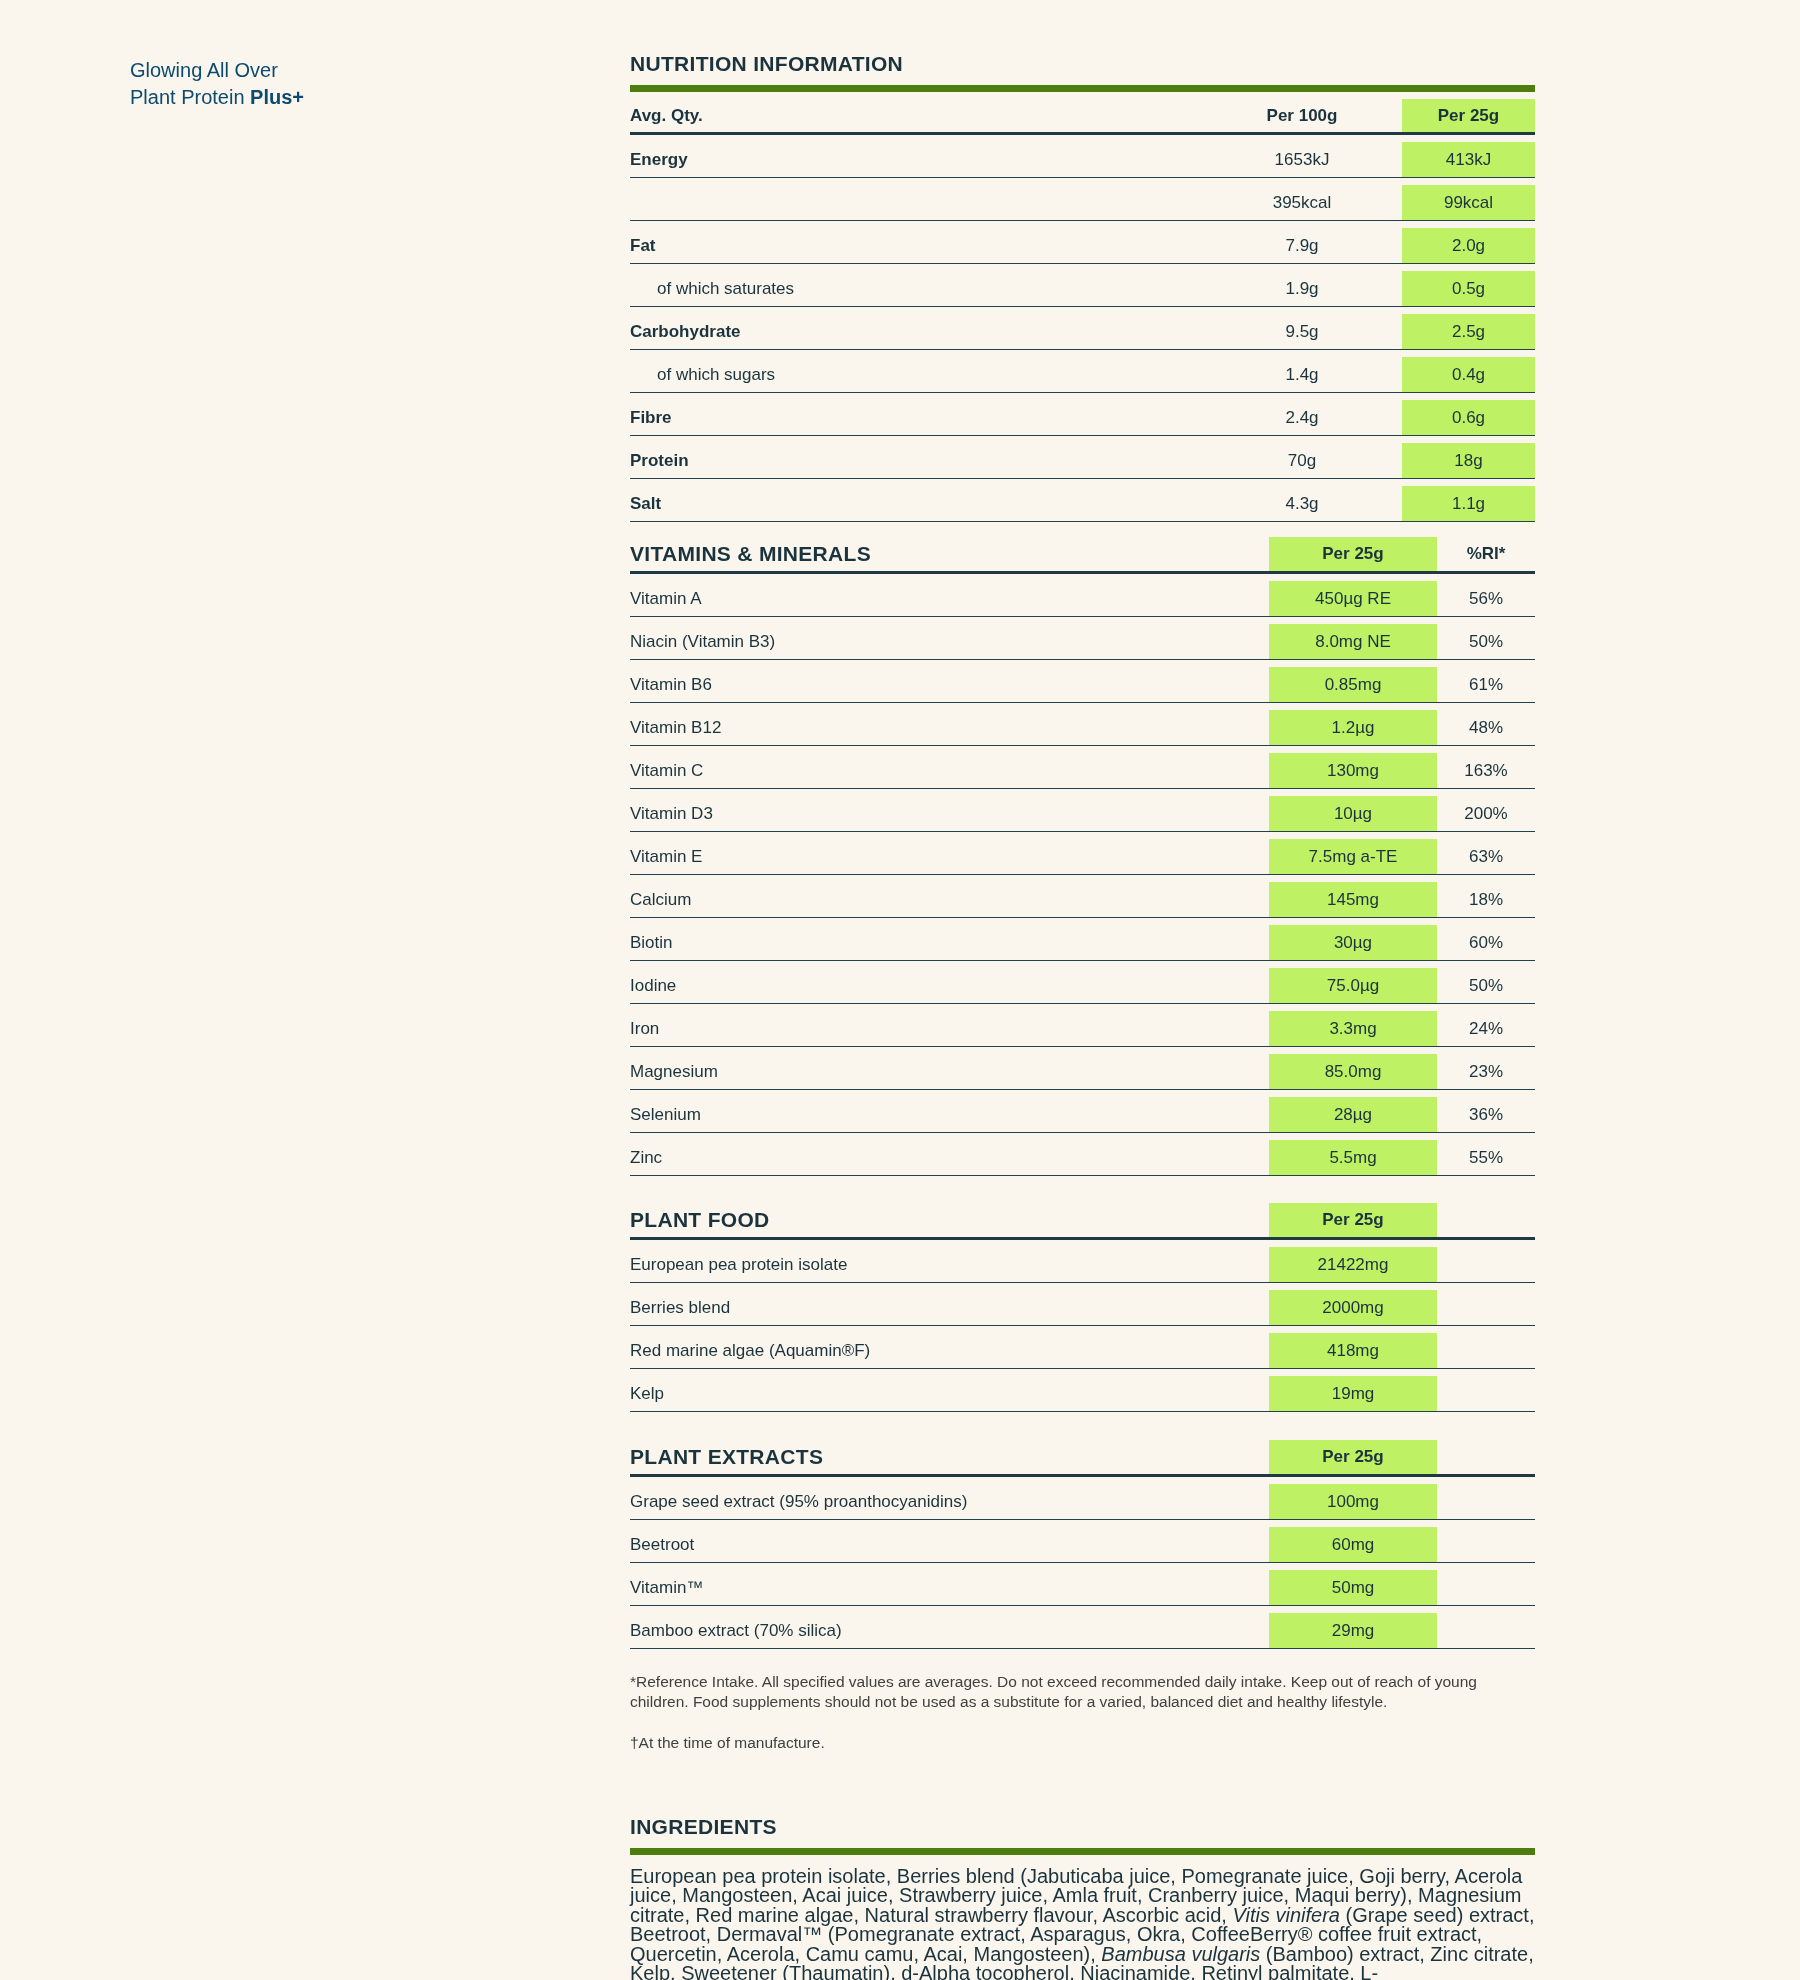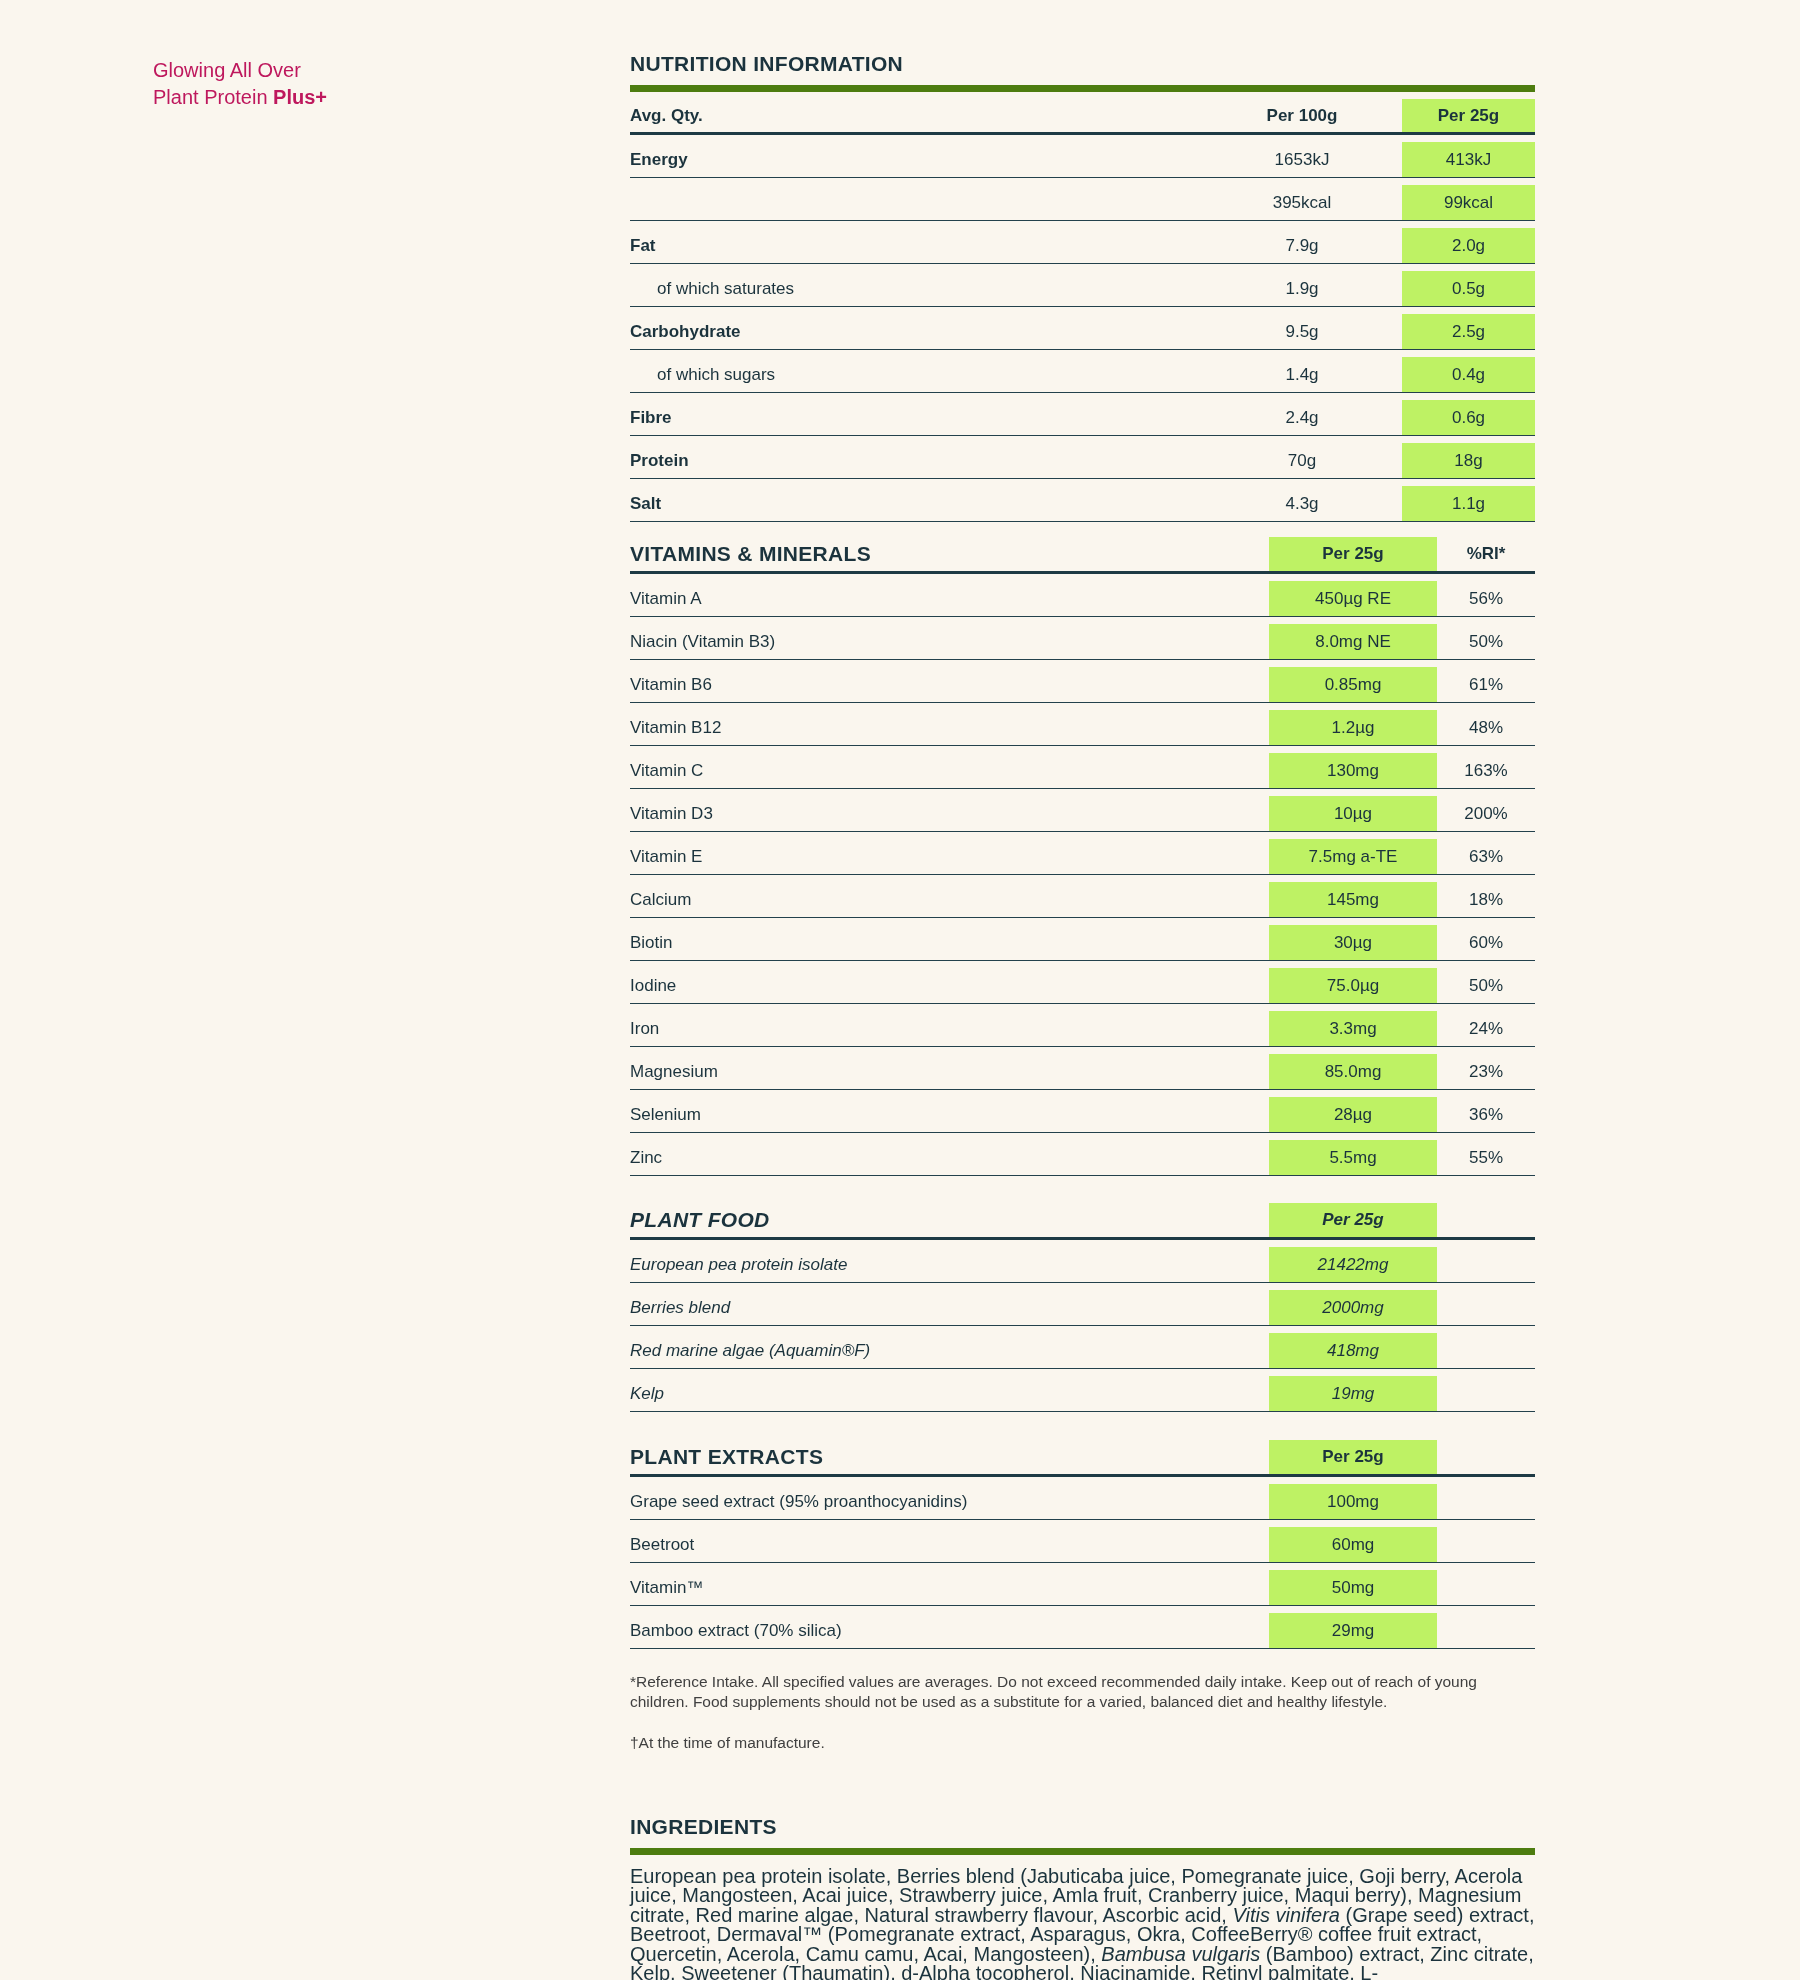--- a/index.html
+++ b/index.html
@@ -5,22 +5,22 @@
   * { margin:0; padding:0; box-sizing:border-box; }
   html,body { width:1800px; height:1980px; }
   body {
     background:#faf6ee;
     color:#1b333d;
     font-family:"Liberation Sans", sans-serif;
     position:relative;
     -webkit-font-smoothing:antialiased;
   }
   .product-title {
-    position:absolute; left:153px; top:57px;
-    font-size:20px; line-height:27px; color:#be185d;
+    position:absolute; left:130px; top:57px;
+    font-size:20px; line-height:27px; color:#0c4a6e;
   }
   .product-title .bold { font-weight:700; }
   .content {
     position:absolute; left:630px; top:40px; width:905px;
   }
   h2.section-title {
     font-size:21px; font-weight:700; letter-spacing:0.3px;
     padding:12px 0 9px 0;
     border-bottom:7px solid #4d7c0f;
   }
@@ -38,21 +38,21 @@
   .cell { height:100%; display:flex; align-items:center; }
   .cell.val { justify-content:center; text-align:center; }
   .cell.hl { background:#bef264; }
   .cell.label { justify-content:flex-start; }
   .bold-label { font-weight:700; }
   .indent { padding-left:27px; }
   .sec-head { height:37px; }
   .sec-head .sec-name { font-size:21px; font-weight:700; letter-spacing:0.3px; }
   .sec-head .colhdr { font-weight:700; font-size:17px; }
   .m-vits { margin-top:15px; }
-  .m-pf { margin-top:27px;font-style:italic; }
+  .m-pf { margin-top:27px; }
   .m-pe { margin-top:28px; }
   .footnote {
     margin-top:23px; font-size:15.5px; line-height:19.5px; color:#404040;
   }
   .footnote.second { margin-top:22px; }
   .ingredients-block { margin-top:50px; }
   .ingredients-text {
     margin-top:12px; font-size:20px; line-height:19.5px;
   }
   .ingredients-text .italic { font-style:italic; }

